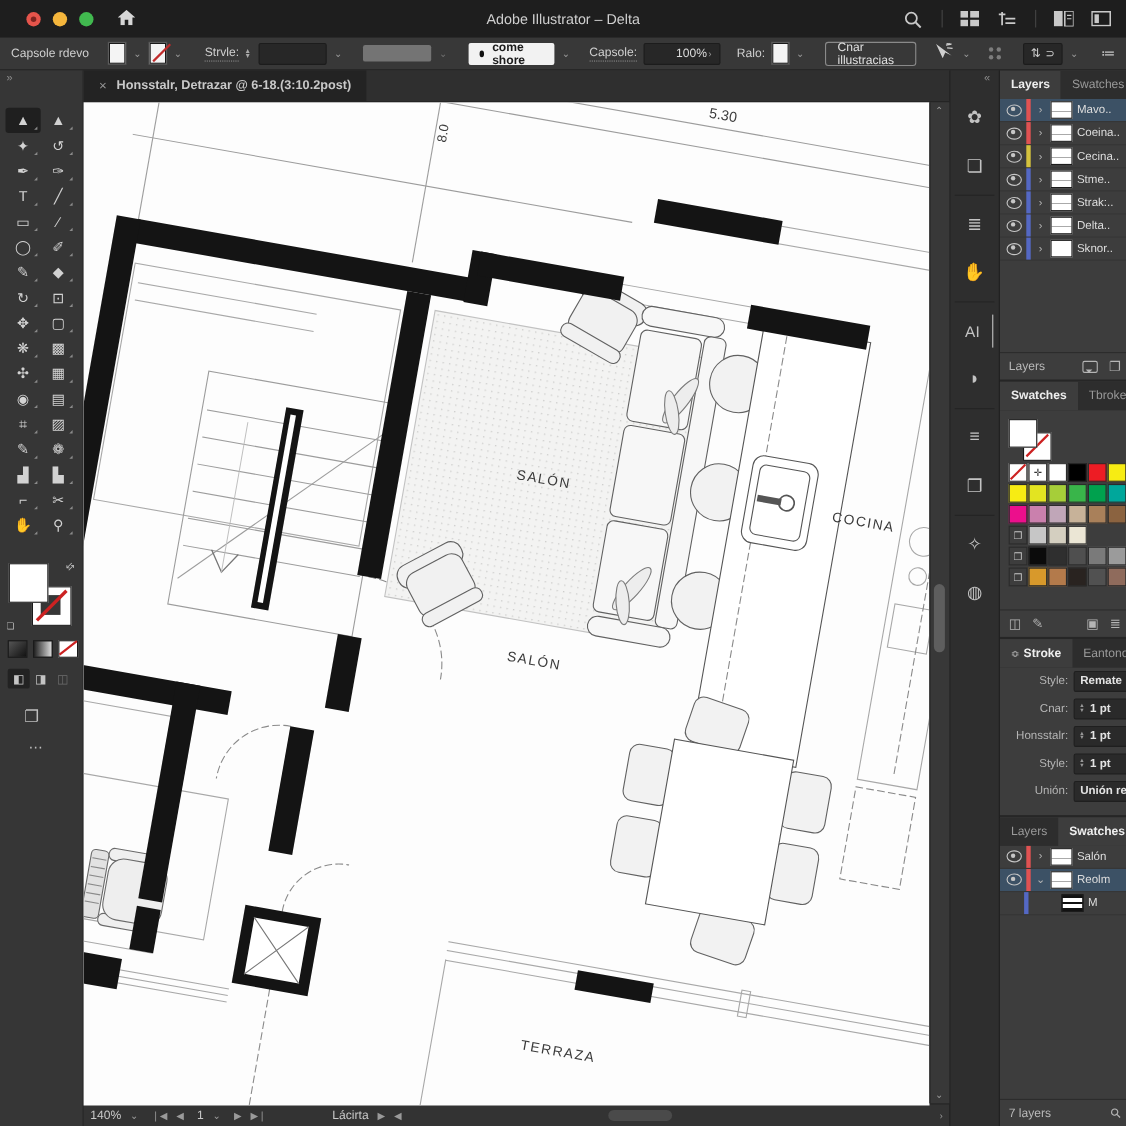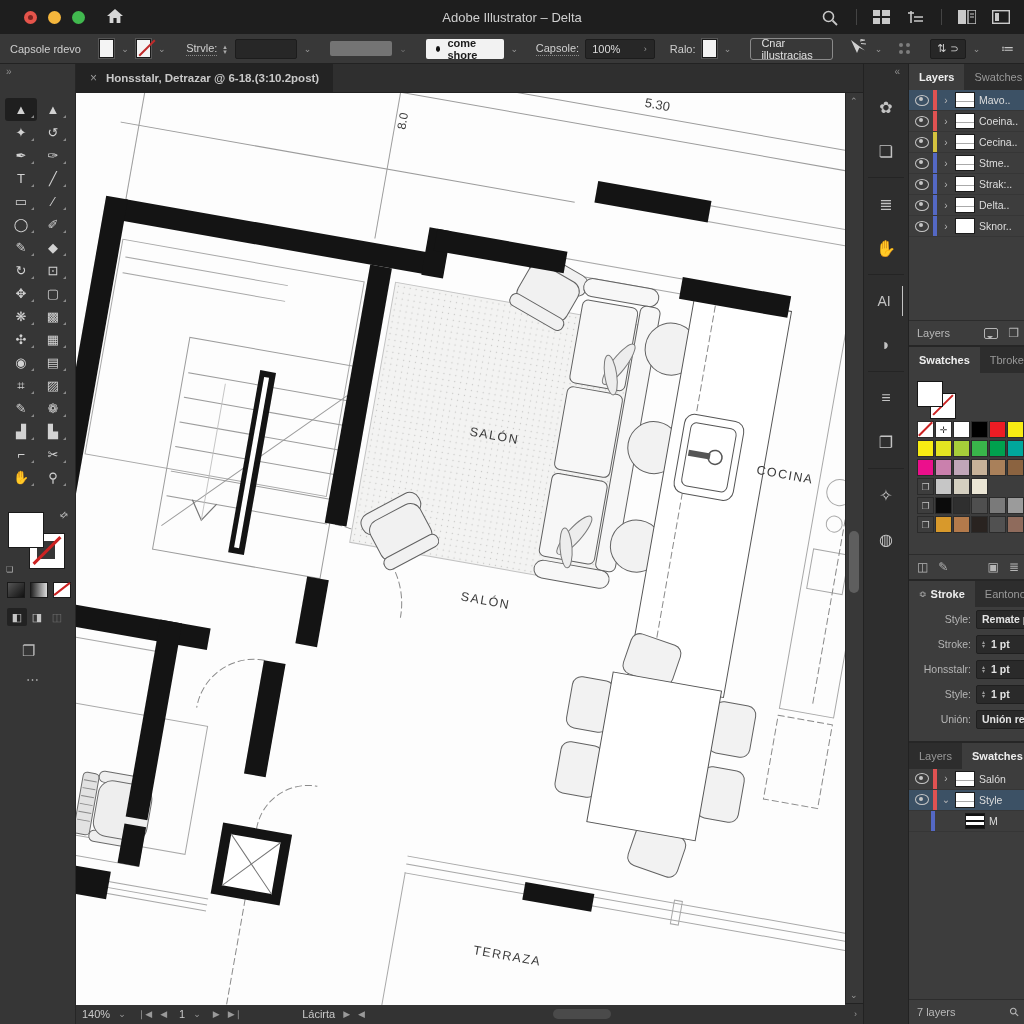--- a/index.html
+++ b/index.html
@@ -220,21 +220,21 @@
     <span class="graybox"></span>
     <span class="chev chev-dim">⌄</span>
     <span style="width:8px"></span>
     <span class="whitebtn">
       <span class="dot"></span>
       <span>come shore</span>
     </span>
     <span class="chev">⌄</span>
     <span style="width:6px"></span>
     <span class="ob-label dotted">Capsole:</span>
-    <span class="darkbox" style="width:72px;justify-content:space-between">
+    <span class="darkbox" style="width:72px;justify-content:flex-end">
       <span>100%</span>
       <span class="chev">›</span>
     </span>
     <span style="width:4px"></span>
     <span class="ob-label">Ralo:</span>
     <span class="swatch18"></span>
     <span class="chev">⌄</span>
     <span style="width:8px"></span>
     <span class="outbtn">
       <span>Cnar illustracias</span>
@@ -694,21 +694,21 @@
           </span>
           <span class="ptab">Eantonoracie</span>
         </div>
         <div class="srow">
           <span class="slabel">Style:</span>
           <span class="sctl">
               <b>Remate pro</b>
             </span>
         </div>
         <div class="srow">
-          <span class="slabel">Stroke:</span>
+          <span class="slabel">Cnar:</span>
           <span class="sctl" style="flex:none;width:52px">
             <span class="stepper">
                 <span>▴</span>
                 <span>▾</span>
               </span>
             <b>1 pt</b>
           </span>
         </div>
         <div class="srow">
           <span class="slabel">Honsstalr:</span>
@@ -748,21 +748,21 @@
           <span class="cbar" style="background: rgb(224, 82, 82);"></span>
           <span class="lchev">›</span>
           <span class="thumb"></span>
           <span class="lname">Salón</span>
         </div>
         <div class="lrow sel">
           <span class="eye"></span>
           <span class="cbar" style="background: rgb(224, 82, 82);"></span>
           <span class="lchev">⌄</span>
           <span class="thumb"></span>
-          <span class="lname">Style</span>
+          <span class="lname">Reolm</span>
         </div>
         <div class="lrow">
           <span style="width:12px;flex:none"></span>
           <span class="cbar" style="background: rgb(84, 104, 196);"></span>
           <span style="width:22px;flex:none"></span>
           <span class="thumb dark"></span>
           <span class="lname">M</span>
         </div>
         <div class="pfoot">
           <span>7 layers</span>

